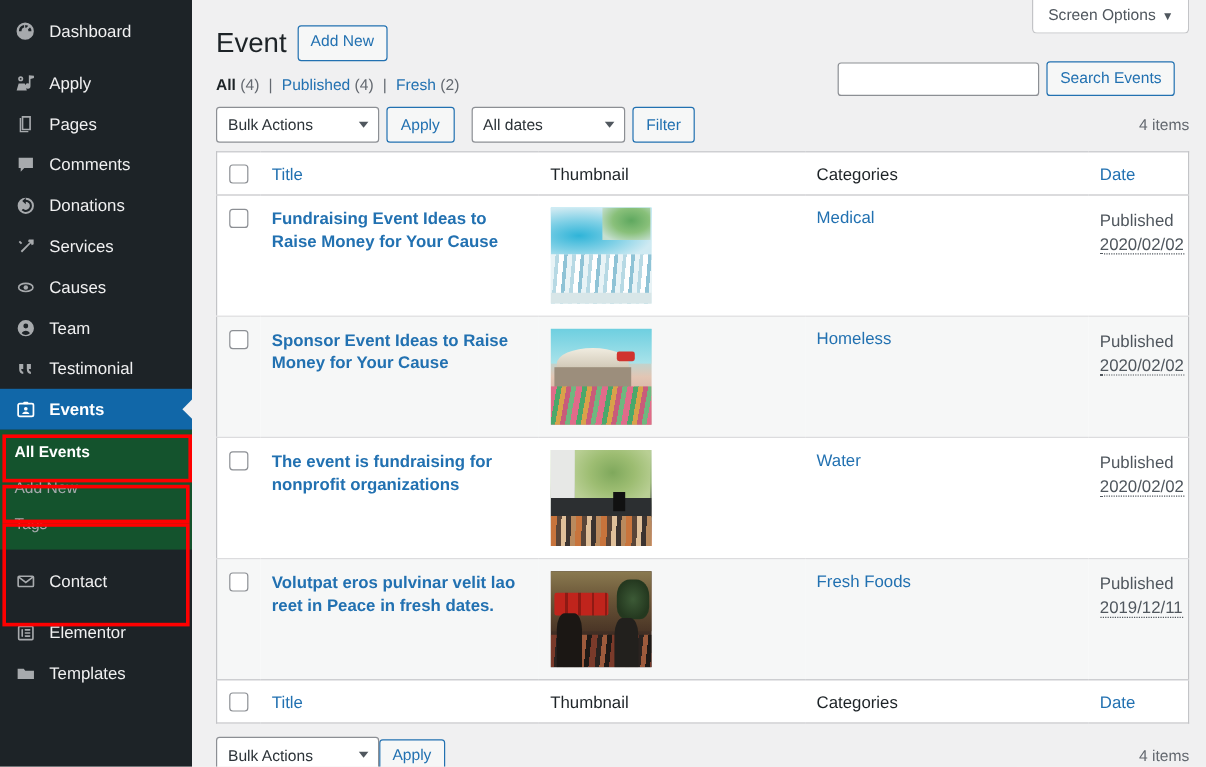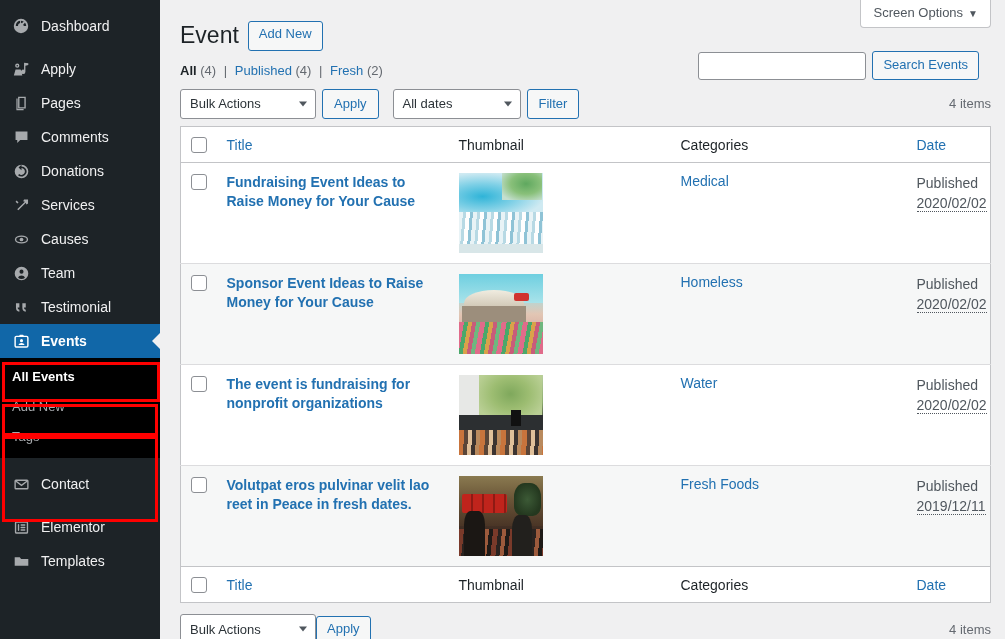--- a/index.html
+++ b/index.html
@@ -47,21 +47,21 @@
   .cur-arrow {
     position: absolute; right: 0; top: 50%;
     transform: translateY(-50%);
     width: 0; height: 0;
     border-top: 8px solid transparent;
     border-bottom: 8px solid transparent;
     border-right: 8px solid #f0f0f1;
   }
 
   
-  #submenu { background: #000000; padding: 4px 0 6px 0; }
+  #submenu { background: #14532d; padding: 4px 0 6px 0; }
   .sub-item {
     display: block;
     padding: 6px 0 6px 12px;
     font-size: 13px;
     color: #a7aaad;
     line-height: 18px;
   }
   .sub-item.current { color: #fff; font-weight: 700; }
 
   

